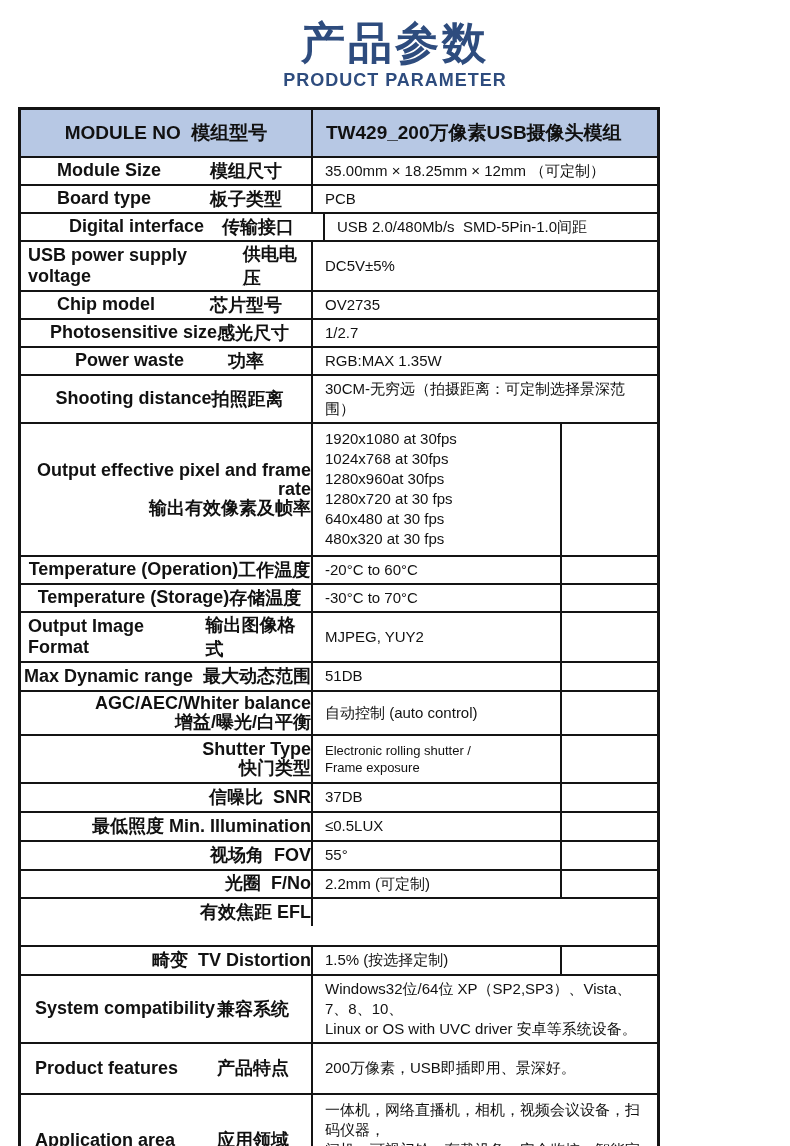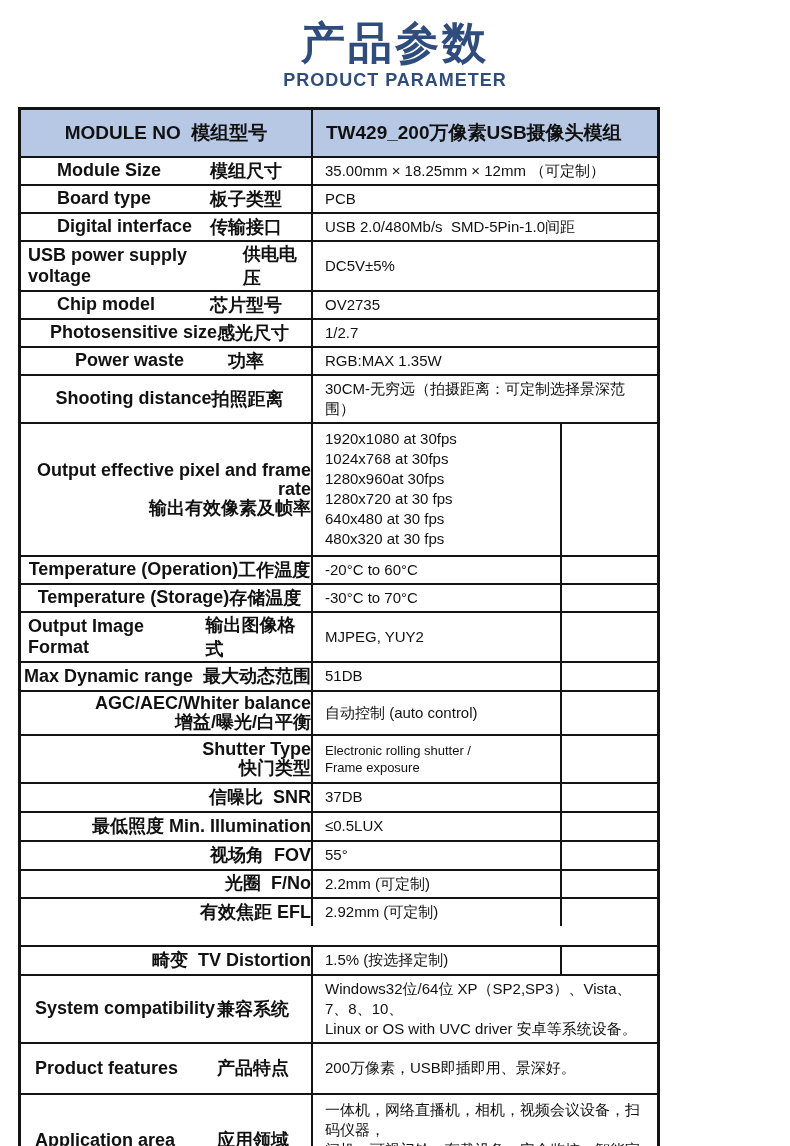--- a/index.html
+++ b/index.html
@@ -63,21 +63,21 @@
     <div class="cell value"><div>35.00mm × 18.25mm × 12mm （可定制）</div></div>
 
   </div>
 
   <div class="t-row two-col" style="min-height: 24px;">
     <div class="cell label tab"><span class="en">Board type</span><span class="zh">板子类型</span></div>
     <div class="cell value"><div>PCB</div></div>
 
   </div>
 
-  <div class="t-row two-col" style="min-height: 24px;">
+  <div class="t-row two-col" style="min-height: 24px; padding-left: 12px;">
     <div class="cell label tab"><span class="en">Digital interface</span><span class="zh">传输接口</span></div>
     <div class="cell value"><div>USB 2.0/480Mb/s  SMD-5Pin-1.0间距</div></div>
 
   </div>
 
   <div class="t-row two-col" style="min-height: 24px;">
     <div class="cell label tab"><span class="en">USB power supply voltage</span><span class="zh">供电电压</span></div>
     <div class="cell value"><div>DC5V±5%</div></div>
 
   </div>
@@ -168,21 +168,20 @@
   </div>
 
   <div class="t-row" style="min-height: 28px;">
     <div class="cell label center"><div>光圈  F/No</div></div>
     <div class="cell value"><div>2.2mm (可定制)</div></div>
     <div class="cell extra"></div>
   </div>
 
   <div class="t-row" style="min-height: 29px;">
     <div class="cell label center"><div>有效焦距 EFL</div></div>
-    <div class="cell value"><div>2.92mm (可定制)</div></div>
     <div class="cell extra"></div>
   </div>
 
   <div class="t-row" style="min-height: 29px; margin-top: 19px;">
     <div class="cell label center"><div>畸变  TV Distortion</div></div>
     <div class="cell value"><div>1.5% (按选择定制)</div></div>
     <div class="cell extra"></div>
   </div>
 
   <div class="t-row two-col" style="min-height: 56px;">

